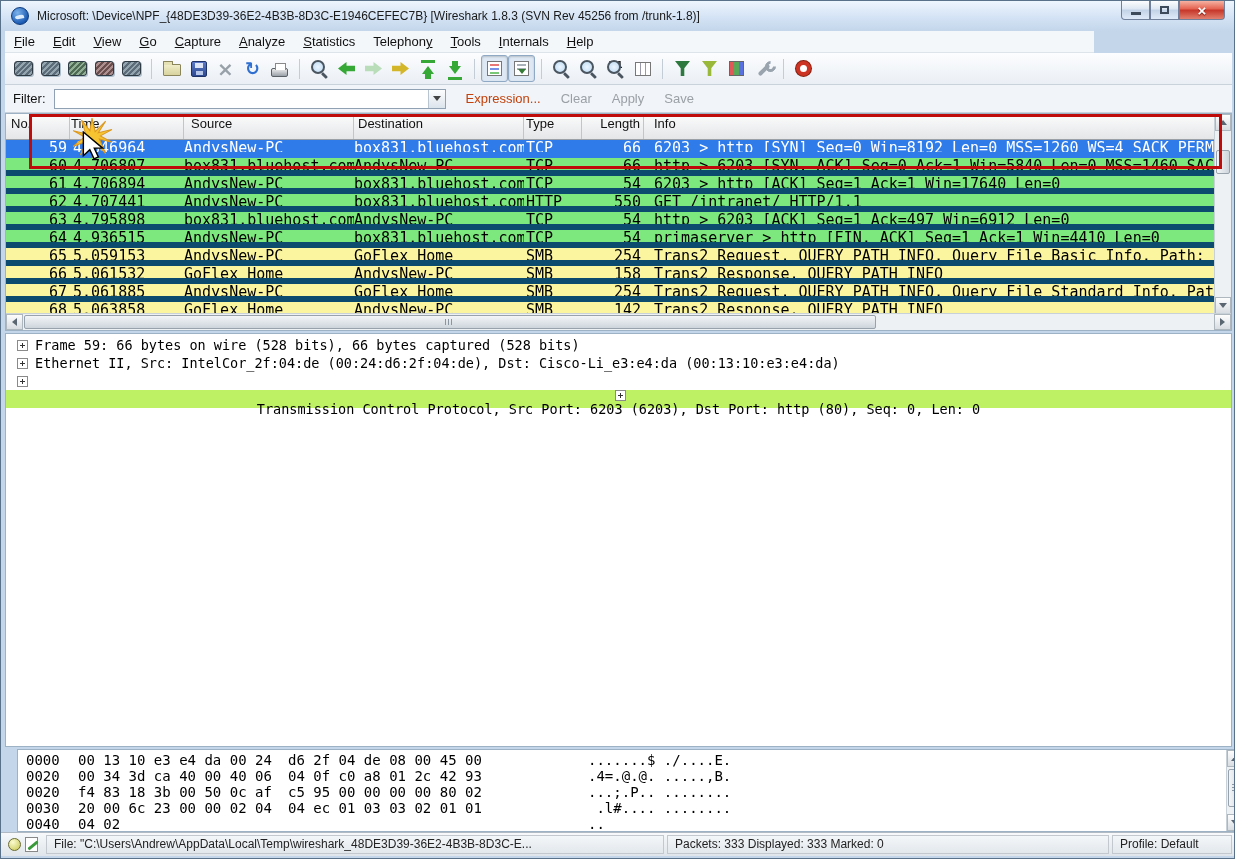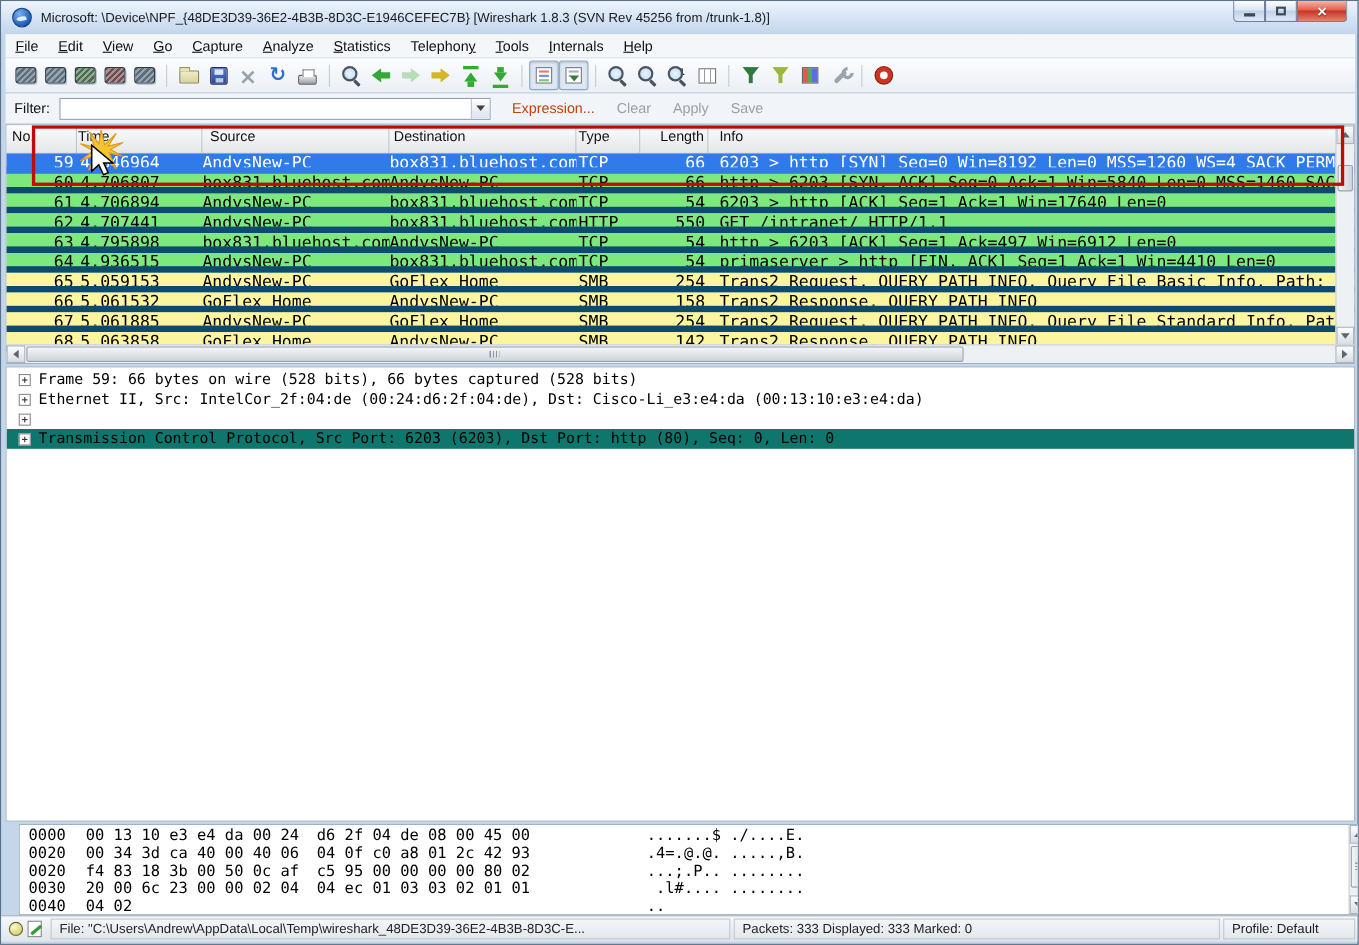--- a/index.html
+++ b/index.html
@@ -19,21 +19,21 @@
   .wbtn{width:29px;height:19px;border:1px solid #70809a;border-top:none;
     background:linear-gradient(#fdfdfd,#dce6f2 45%,#c2d2e6 50%,#dfeaf8);
     display:flex;align-items:center;justify-content:center;}
   .wbtn.first{border-radius:0 0 0 4px;}
   .wbtn.close{width:46px;border-radius:0 0 4px 0;
     background:linear-gradient(#f6b2a2,#e3604e 45%,#c53528 50%,#e2806f);}
   .g-min{width:10px;height:3px;background:#3c4a5a;margin-top:7px;}
   .g-max{width:9px;height:8px;border:2px solid #3c4a5a;background:transparent;}
   .g-close{color:#fff;font-size:15px;font-weight:bold;line-height:17px;text-shadow:0 1px 1px #7a1a10;}
   
-  .menubar{position:absolute;left:4px;top:30px;width:1227px;height:22px;background:#f4f7fa;
+  .menubar{position:absolute;left:4px;top:30px;width:1089px;height:22px;background:#f4f7fa;
     border-bottom:1px solid #dde4ea;display:flex;align-items:center;font-size:13px;color:#111;}
   .menu-item{padding:2px 9px;white-space:nowrap;}
   .menu-item u{text-decoration:underline;}
   
   .toolbar{position:absolute;left:4px;top:52px;width:1227px;height:32px;
     background:linear-gradient(#fcfdfe,#eaeff5);border-bottom:1px solid #c9d2da;
     display:flex;align-items:center;padding-left:5px;}
   .tb-sep{width:1px;height:20px;background:#c4cdd6;margin:0 6px;flex:none;}
   .tbtn{width:27px;height:27px;border:1px solid transparent;background:transparent;padding:0;
     margin:0 0;display:flex;align-items:center;justify-content:center;flex:none;}
@@ -171,21 +171,21 @@
     border-left:5px solid #5a6672;}
   .sb-thumb-h{position:absolute;left:18px;top:1px;width:852px;height:14px;
     border:1px solid #98a2ac;border-radius:2px;background:linear-gradient(#f4f6f8,#cdd5dc);}
   .sb-grip-h{position:absolute;top:3px;bottom:3px;left:50%;width:9px;margin-left:-5px;
     background:repeating-linear-gradient(90deg,#8a96a2 0 1px,transparent 1px 3px);}
   
   .details{position:absolute;left:4px;top:332px;width:1227px;height:414px;background:#fff;
     border:1px solid #9eb2c6;font-family:"DejaVu Sans Mono",monospace;font-size:13.5px;
     padding-top:2px;overflow:hidden;}
   .drow{display:flex;height:18px;line-height:17px;color:#000;align-items:center;white-space:pre;}
-  .drow.sel{background:#0f766e;}
+  .drow.sel{background:#bef264;flex-direction:column;}
   .exp{width:11px;height:11px;border:1px solid #8a8a8a;background:#fff;flex:none;
     margin:0 7px 0 11px;position:relative;}
   .exp::before{content:"";position:absolute;left:2px;top:4px;width:5px;height:1px;background:#333;}
   .exp::after{content:"";position:absolute;left:4px;top:2px;width:1px;height:5px;background:#333;}
   
   .hexpane{position:absolute;left:16px;top:748px;width:1227px;height:83px;background:#fff;
     border:1px solid #9eb2c6;font-family:"DejaVu Sans Mono",monospace;font-size:14px;
     overflow:hidden;}
   .hxrow{display:flex;height:16px;line-height:16px;white-space:pre;color:#000;padding-left:8px;}
   .hx-off{width:52px;flex:none;}

